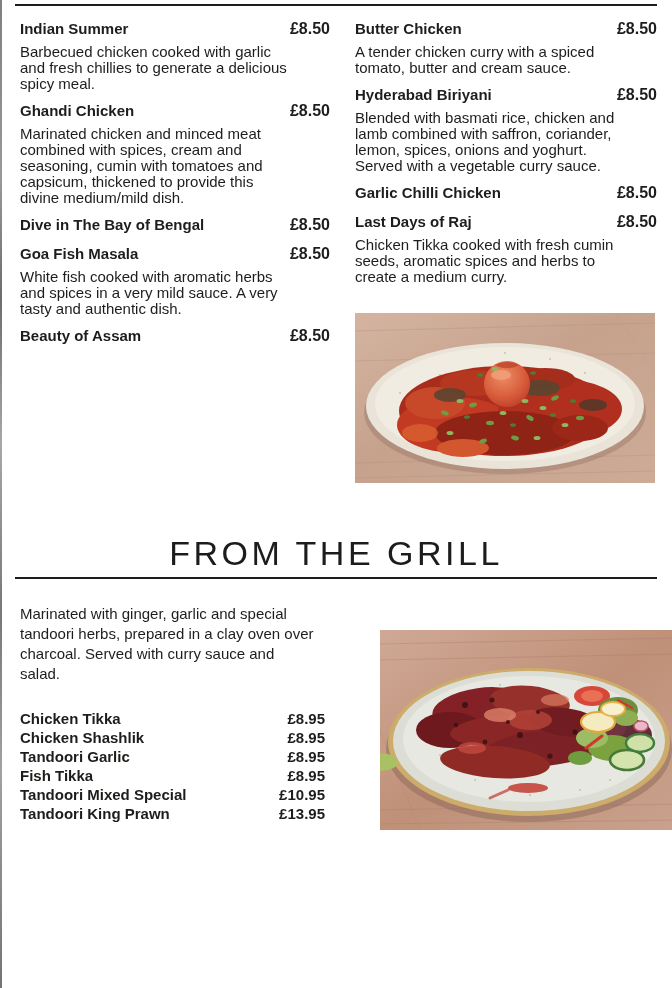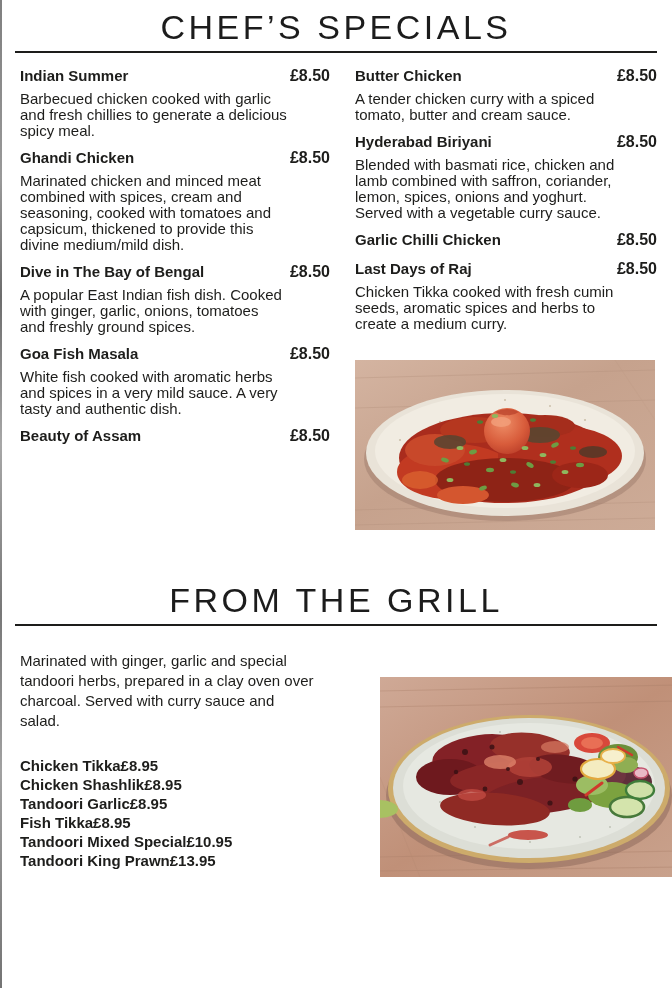--- a/index.html
+++ b/index.html
@@ -27,31 +27,30 @@
   .item-name { font-weight:bold; font-size:15px; }
   .item-price { font-size:16px; font-weight:700; }
   .item-desc { font-size:15px; line-height:16px; white-space:pre-line; }
   .photo { display:block; margin-top:28px; }
   .grill-title-wrap { margin-top:50px; }
   .grill-cols { display:flex; gap:25px; padding:14px 15px 0 20px; align-items:flex-start; }
   .grill-left { width:335px; flex:0 0 335px; }
   .grill-intro-name { font-weight:bold; font-size:15px; line-height:20px; }
   .grill-intro-desc { font-size:15px; line-height:20px; white-space:pre-line; margin-top:11px; }
   .grill-list { margin-top:25px; width:305px; }
-  .grill-row { display:flex; font-weight:bold; font-size:15px; line-height:19px; }
+  .grill-row { display:flex; justify-content:space-between; font-weight:bold; font-size:15px; line-height:19px; }
   .grill-photo { display:block; margin-top:37px; }
 </style>
 </head>
 <body>
 
 <div class="page">
   <div class="scan-edge"></div>
 
   <div>
-    <div class="section-title">CHEF’S SPECIALS</div>
     <div class="rule"></div>
 
     <div class="cols">
       <div class="col-left">
 
         <div class="menu-item">
           <div class="item-row">
             <span class="item-name">Indian Summer</span>
             <span class="item-price">£8.50</span>
           </div>
@@ -60,33 +59,30 @@
 spicy meal.</div>
         </div>
 
         <div class="menu-item">
           <div class="item-row">
             <span class="item-name">Ghandi Chicken</span>
             <span class="item-price">£8.50</span>
           </div>
           <div class="item-desc">Marinated chicken and minced meat
 combined with spices, cream and
-seasoning, cooked with tomatoes and
+seasoning, cumin with tomatoes and
 capsicum, thickened to provide this
 divine medium/mild dish.</div>
         </div>
 
         <div class="menu-item">
           <div class="item-row">
             <span class="item-name">Dive in The Bay of Bengal</span>
             <span class="item-price">£8.50</span>
           </div>
-          <div class="item-desc">A popular East Indian fish dish. Cooked
-with ginger, garlic, onions, tomatoes
-and freshly ground spices.</div>
         </div>
 
         <div class="menu-item">
           <div class="item-row">
             <span class="item-name">Goa Fish Masala</span>
             <span class="item-price">£8.50</span>
           </div>
           <div class="item-desc">White fish cooked with aromatic herbs
 and spices in a very mild sauce. A very
 tasty and authentic dish.</div>

